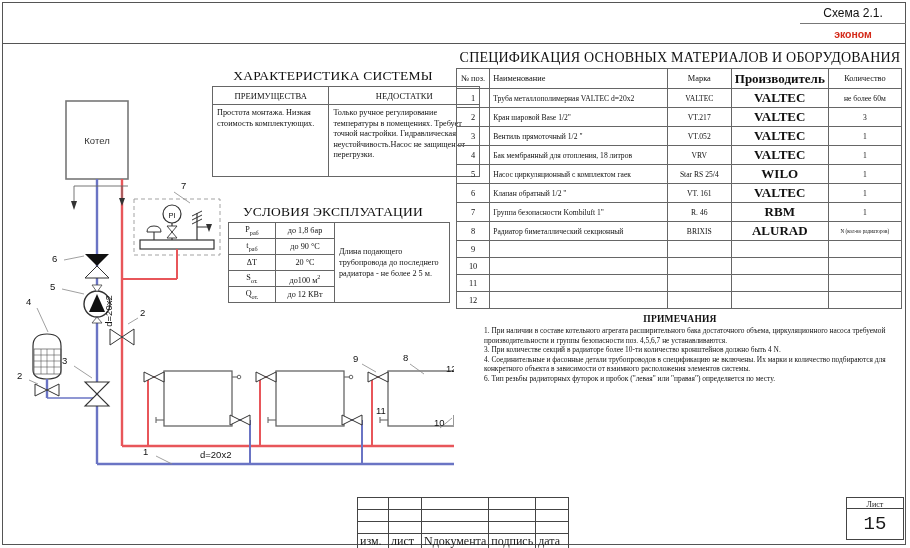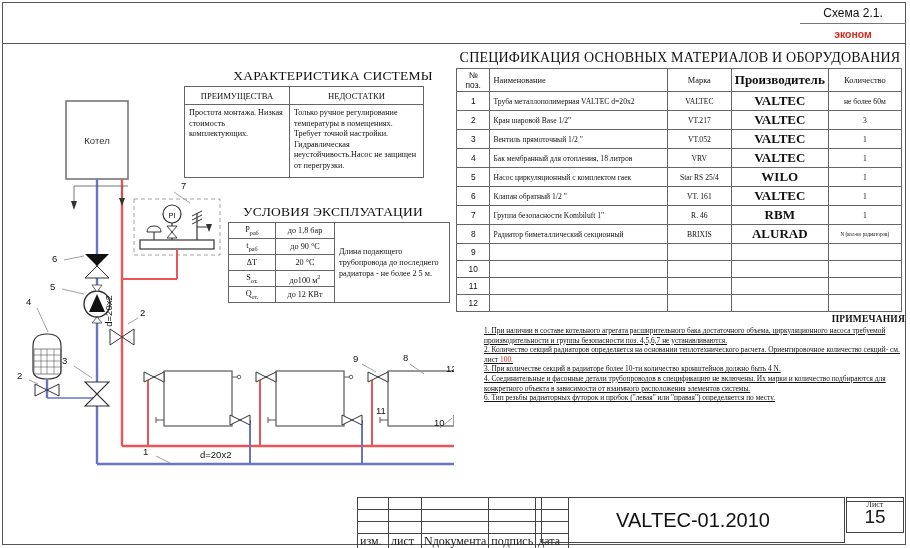--- a/index.html
+++ b/index.html
@@ -98,22 +98,22 @@
     border: 1px solid #666;
     padding: 1px 3px;
     vertical-align: middle;
     font-weight: normal;
   }
 
   
   #char-title { left: 228px; top: 68px; width: 210px; }
   #char-table {
     position: absolute;
-    left: 184px; top: 86px;
-    width: 240px;
+    left: 212px; top: 86px;
+    width: 268px;
     font-size: 8.2px;
   }
   #char-table th {
     text-align: center;
     font-size: 8.6px;
     height: 15px;
     padding: 1px 2px;
   }
   #char-table td {
     vertical-align: top;
@@ -151,38 +151,37 @@
     left: 456px; top: 68px;
     width: 446px;
     font-size: 7.6px;
   }
   #spec-table th {
     text-align: center;
     font-size: 8.4px;
     height: 17px;
   }
   #spec-table td { height: 14px; }
-  #spec-table .c-pos   { width: 30px;  text-align: center; font-family:Liberation Sans, sans-serif; font-size: 8.4px; }
+  #spec-table .c-pos   { width: 30px;  text-align: center; font-family:Liberation Serif, serif; font-size: 8.4px; }
   #spec-table .c-name  { width: 204px; text-align: left; }
   #spec-table .c-mark  { width: 66px;  text-align: center; }
   #spec-table .c-manu  { width: 72px;  text-align: center; font-weight: bold; font-size: 13px; }
   #spec-table .c-qty   { width: 74px;  text-align: center; }
   #spec-table .tiny    { font-size: 5.2px; line-height: 6px; }
 
   
-  #notes-title { left: 455px; top: 314px; width: 450px; font-size: 9.5px; font-weight: bold; text-align: right; }
+  #notes-title { left: 455px; top: 314px; width: 450px; font-size: 9.5px; font-weight: bold; }
   #notes-body {
     position: absolute;
     left: 484px; top: 326px;
     width: 418px;
     font-size: 7.4px;
     line-height: 9.6px;
     color: #111;
     text-align: left;
-    text-decoration: underline;
   }
   #notes-body p { margin: 0; }
   .red { color: #d42a1a; }
 
   
   #title-block {
     position: absolute;
     left: 357px; top: 497px;
     width: 548px; height: 48px;
   }
@@ -221,26 +220,26 @@
     left: 489px; top: 0;
     width: 58px; height: 14px;
     border: 1px solid #444;
     border-bottom: none;
     box-sizing: border-box;
     display: flex; align-items: center; justify-content: center;
     font-size: 8px;
   }
   #tb-sheet-num {
     position: absolute;
-    left: 489px; top: 4px;
+    left: 489px; top: 11px;
     width: 58px; height: 32px;
     border: 1px solid #444;
     box-sizing: border-box;
     display: flex; align-items: center; justify-content: center;
-    font-family: Liberation Sans, sans-serif;
+    font-family: Liberation Mono, monospace;
     font-size: 19px;
   }
 
   
   #schematic {
     position: absolute;
     left: 4px; top: 46px;
     width: 450px; height: 440px;
   }
   #schematic svg { display: block; }
@@ -562,21 +561,20 @@
           <td class="c-mark"></td>
           <td class="c-manu"></td>
           <td class="c-qty"></td>
         </tr>
       </tbody>
   </table>
 
   <div class="sec-title abs" id="notes-title">ПРИМЕЧАНИЯ</div>
   <div id="notes-body">
       <p>1. При наличии в составе котельного агрегата расширительного бака достаточного объема, циркуляционного насоса требуемой производительности и группы безопасности  поз. 4,5,6,7 не устанавливаются.</p>
-      <p>2. Количество секций радиаторов определяется на основании теплотехнического расчета. Ориентировочное количество секций- см. лист<span class="red">     100.</span></p>
       <p>3. При количестве секций в радиаторе более 10-ти количество кронштейнов должно быть 4            N.</p>
       <p>4. Соединительные и фасонные детали трубопроводов в спецификацию не включены. Их марки и количество  подбираются для конкретного объекта в зависимости от  взаимного расположения элементов системы.</p>
       <p>6. Тип резьбы радиаторных футорок и пробок ("левая" или "правая") определяется по месту.</p>
     </div>
 
   <div id="title-block">
     <table id="tb-left">
       <tbody>
           <tr>
         <td class="w1"></td>
@@ -601,18 +599,17 @@
       </tr>
       <tr class="labels" id="tb-label-row">
             <td class="w1">изм.</td>
             <td class="w2">лист</td>
             <td class="w3">Nдокумента</td>
             <td class="w4">подпись</td>
             <td class="w5">дата</td>
           </tr>
     </tbody>
       </table>
-    <div id="tb-main">VALTEC-01.2010</div>
     <div id="tb-sheet-label">Лист</div>
     <div id="tb-sheet-num">15</div>
   </div>
 
 </div>
 
 </body></html>

